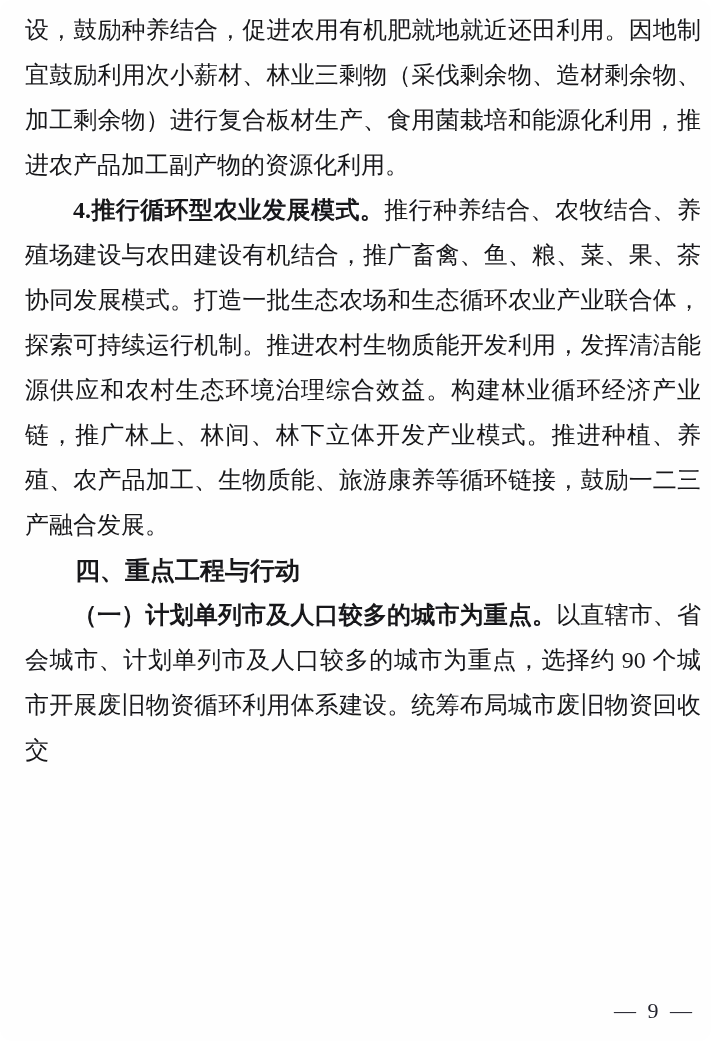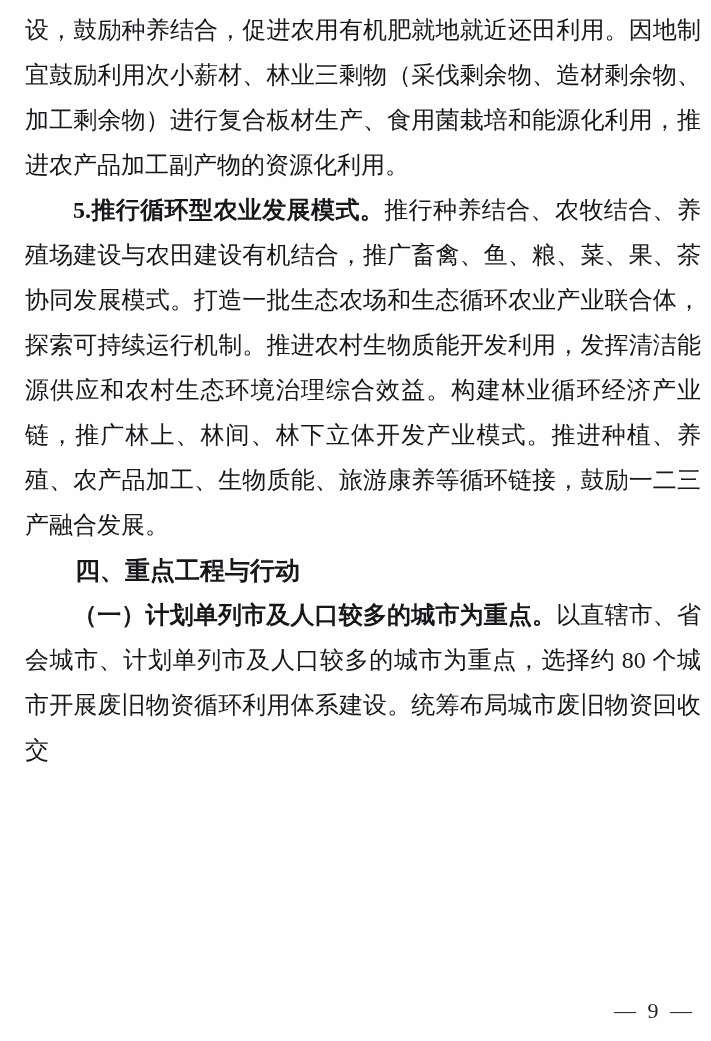--- a/index.html
+++ b/index.html
@@ -55,18 +55,18 @@
     color: #22222c;
     white-space: nowrap;
   }
 </style>
 </head>
 <body>
 
 <div class="page">
   <div class="doc-body">
       <p class="para"><span>设，鼓励种养结合，促进农用有机肥就地就近还田利用。因地制宜鼓励利用次小薪材、林业三剩物（采伐剩余物、造材剩余物、加工剩余物）进行复合板材生产、食用菌栽培和能源化利用，推进农产品加工副产物的资源化利用。</span></p>
-      <p class="para indent"><span class="run-bold">5.推行循环型农业发展模式。</span><span>推行种养结合、农牧结合、养殖场建设与农田建设有机结合，推广畜禽、鱼、粮、菜、果、茶协同发展模式。打造一批生态农场和生态循环农业产业联合体，探索可持续运行机制。推进农村生物质能开发利用，发挥清洁能源供应和农村生态环境治理综合效益。构建林业循环经济产业链，推广林上、林间、林下立体开发产业模式。推进种植、养殖、农产品加工、生物质能、旅游康养等循环链接，鼓励一二三产融合发展。</span></p>
+      <p class="para indent"><span class="run-bold">4.推行循环型农业发展模式。</span><span>推行种养结合、农牧结合、养殖场建设与农田建设有机结合，推广畜禽、鱼、粮、菜、果、茶协同发展模式。打造一批生态农场和生态循环农业产业联合体，探索可持续运行机制。推进农村生物质能开发利用，发挥清洁能源供应和农村生态环境治理综合效益。构建林业循环经济产业链，推广林上、林间、林下立体开发产业模式。推进种植、养殖、农产品加工、生物质能、旅游康养等循环链接，鼓励一二三产融合发展。</span></p>
       <p class="para indent heading"><span class="run-bold">四、重点工程与行动</span></p>
-      <p class="para indent"><span class="run-bold">（一）计划单列市及人口较多的城市为重点。</span><span>以直辖市、省会城市、计划单列市及人口较多的城市为重点，选择约 80 个城市开展废旧物资循环利用体系建设。统筹布局城市废旧物资回收交</span></p>
+      <p class="para indent"><span class="run-bold">（一）计划单列市及人口较多的城市为重点。</span><span>以直辖市、省会城市、计划单列市及人口较多的城市为重点，选择约 90 个城市开展废旧物资循环利用体系建设。统筹布局城市废旧物资回收交</span></p>
     </div>
   <div class="page-number">— 9 —</div>
 </div>
 
 </body></html>

